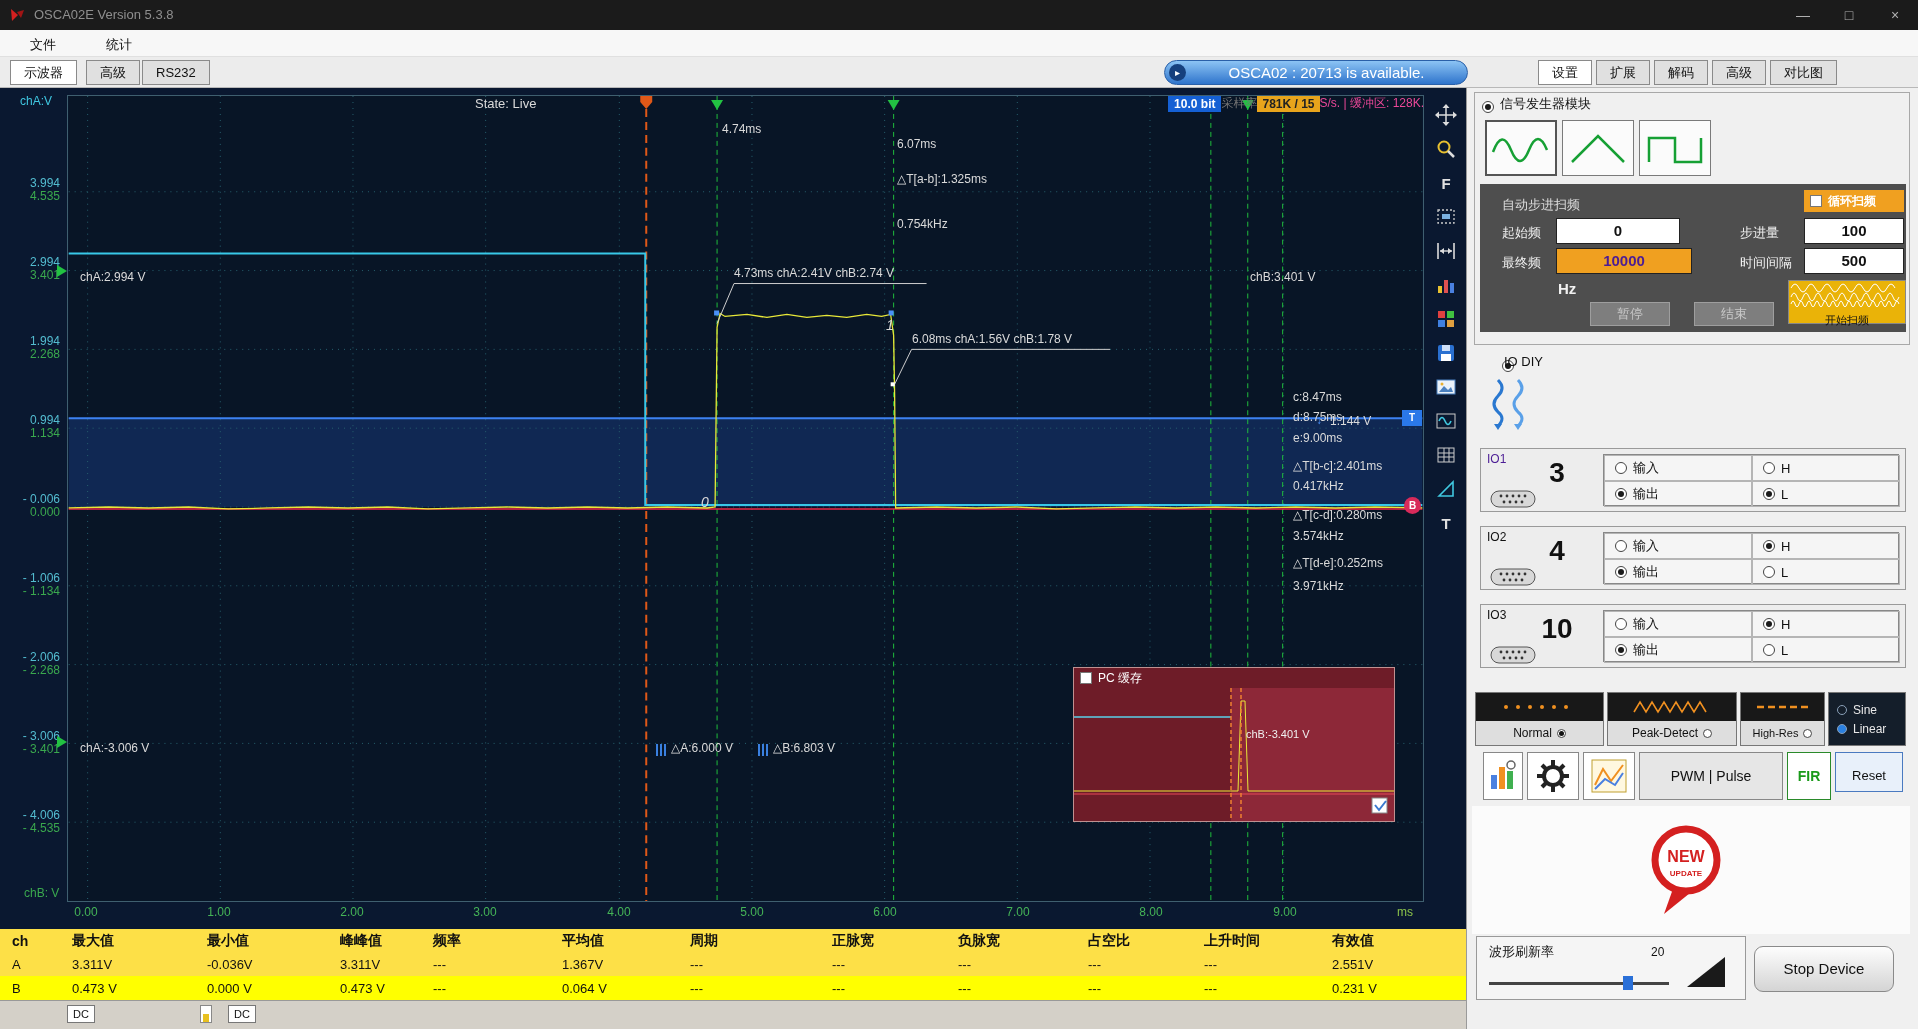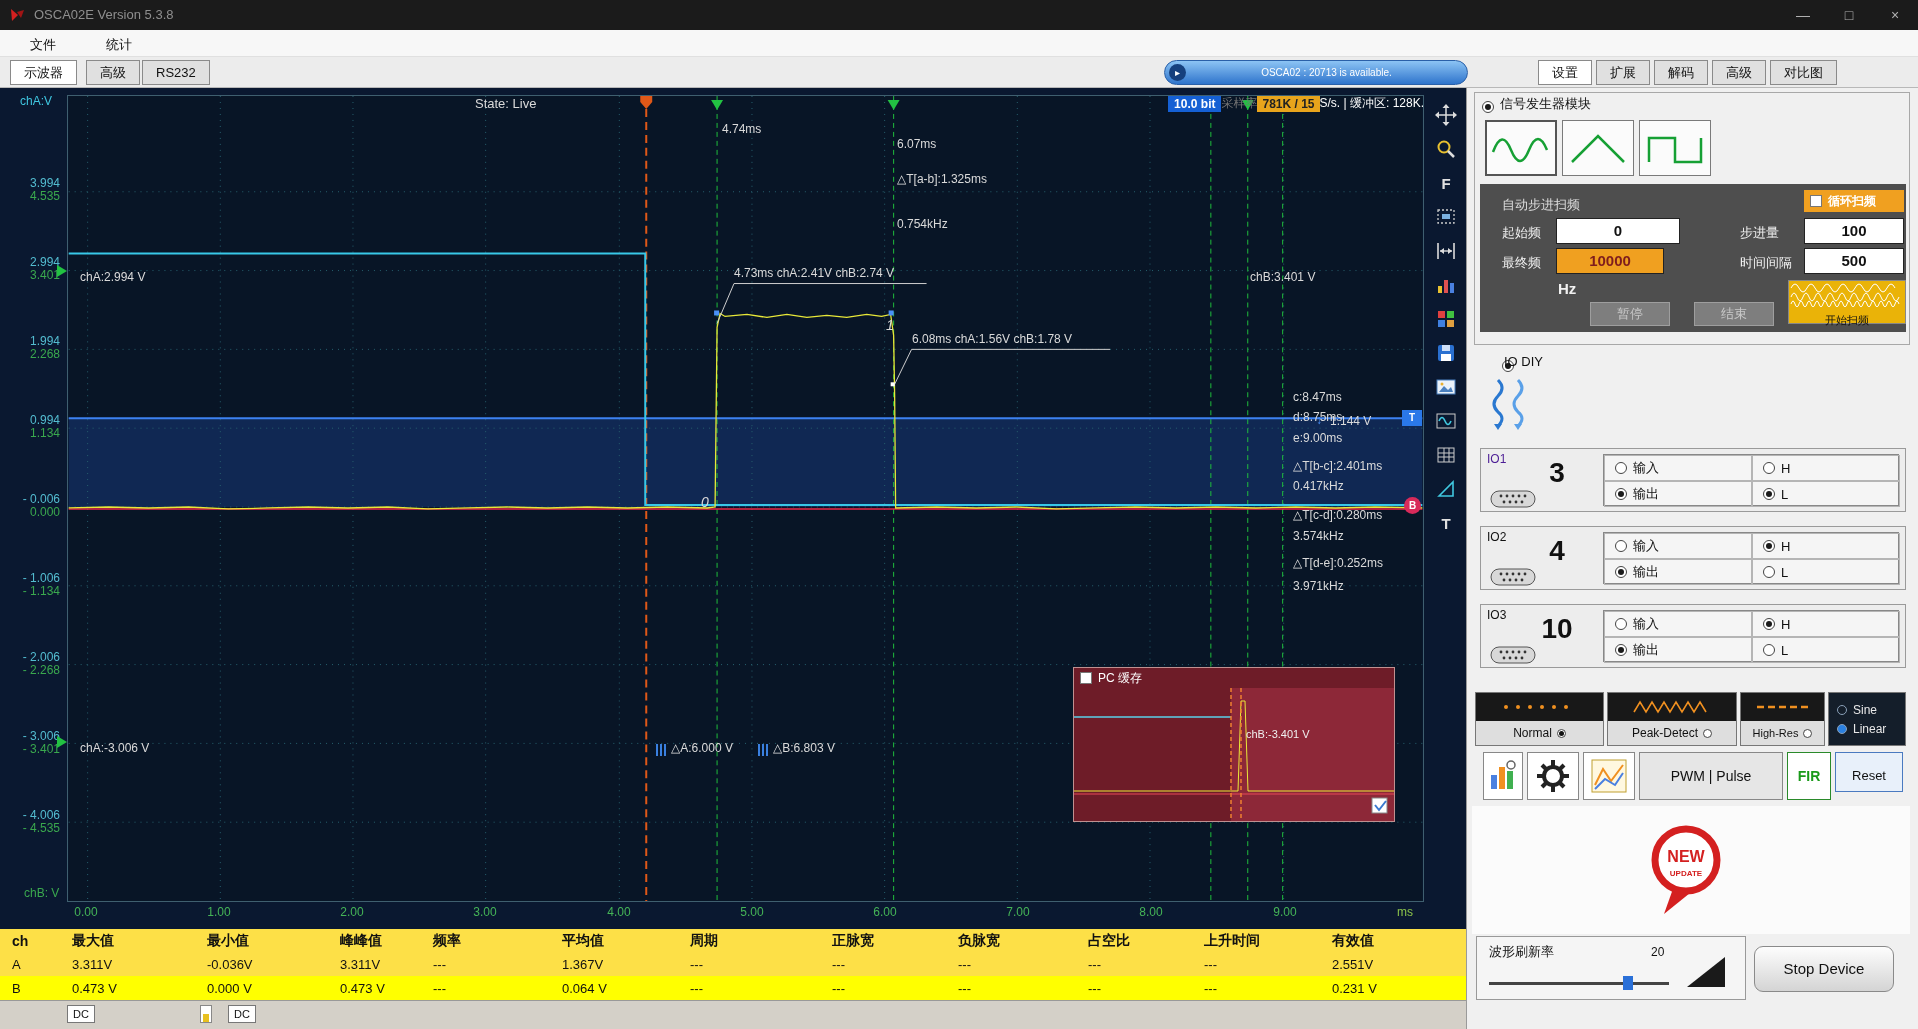--- a/index.html
+++ b/index.html
@@ -79,33 +79,33 @@
 
     <span class="tab" style="left:1596px">扩展</span>
     <span class="tab" style="left:1654px">解码</span>
     <span class="tab" style="left:1712px">高级</span>
     <span class="tab" style="left:1770px">对比图</span>
   </div>
 
   
   <div class="abs" style="left:1164px;top:60px;width:304px;height:25px;border-radius:13px;background:linear-gradient(180deg,#8cc4f4,#2f74cc);border:1px solid #2a60a8;display:flex;align-items:center;z-index:8">
     <span style="width:17px;height:17px;border-radius:50%;background:#16407e;color:#fff;font-size:10px;text-align:center;line-height:17px;margin-left:4px">▸</span>
-    <span style="flex:1;text-align:center;color:#fff;font-size:10px">OSCA02 : 20713 is available.</span>
+    <span style="flex:1;text-align:center;color:#fff;font-size:15px">OSCA02 : 20713 is available.</span>
   </div>
 
   
   <div class="scopebg"></div>
 
   
   <span class="ann" style="left:475px;top:96px;font-size:13px">State: Live</span>
   <div class="abs" style="left:1090px;top:95px;width:334px;display:flex;gap:0;align-items:center;justify-content:flex-end;z-index:5">
     <span style="background:#1560d4;color:#fff;font-size:12px;font-weight:bold;padding:1px 6px">10.0 bit</span>
     <span style="color:#737373;font-size:12px">采样率</span>
     <span style="background:#e8a41c;color:#222;font-size:12px;font-weight:bold;padding:1px 5px">781K / 15</span>
-    <span style="color:#ffffff;font-size:12px">S/s. | 缓冲区: 128K.</span>
+    <span style="color:#ec4899;font-size:12px">S/s. | 缓冲区: 128K.</span>
   </div>
 
   
   <span class="ann" style="left:20px;top:94px;color:#3fc6e0">chA:V</span>
   <div class="yl" style="top:177px">
       <span class="a">3.994</span>
       <span class="b">4.535</span>
     </div>
   <div class="yl" style="top:256px">
       <span class="a">2.994</span>
@@ -428,21 +428,21 @@
     <span class="swlabel" style="left:22px;top:12px;color:#dcdcdc">自动步进扫频</span>
     <div style="position:absolute;left:324px;top:6px;width:100px;height:22px;background:#f0a020;display:flex;align-items:center;gap:6px;padding-left:6px">
       <span class="cb"></span>
       <span style="color:#fff;font-size:12px;font-weight:bold">循环扫频</span>
     </div>
     <span class="swlabel" style="left:22px;top:40px">起始频</span>
     <div class="swinput" style="left:76px;top:34px;width:124px;height:26px;line-height:24px">0</div>
     <span class="swlabel" style="left:260px;top:40px">步进量</span>
     <div class="swinput" style="left:324px;top:34px;width:100px;height:26px;line-height:24px">100</div>
     <span class="swlabel" style="left:22px;top:70px">最终频</span>
-    <div class="swinput" style="left:76px;top:64px;width:108px;height:26px;line-height:24px;background:#f0a020;color:#7f1d1d">10000</div>
+    <div class="swinput" style="left:76px;top:64px;width:136px;height:26px;line-height:24px;background:#f0a020;color:#4c1d95">10000</div>
     <span class="swlabel" style="left:260px;top:70px">时间间隔</span>
     <div class="swinput" style="left:324px;top:64px;width:100px;height:26px;line-height:24px">500</div>
     <span class="swlabel" style="left:78px;top:96px;font-weight:bold;font-size:15px">Hz</span>
     <div class="swbtn" style="left:110px;top:118px;width:80px;height:24px;line-height:22px">暂停</div>
     <div class="swbtn" style="left:214px;top:118px;width:80px;height:24px;line-height:22px">结束</div>
     <div style="position:absolute;left:308px;top:96px;width:118px;height:44px;background:#eab308;border:1px solid #888">
       <svg width="114" height="26">
         <path d="M2,7 q4,-8 8,0 t8,0 t8,0 t8,0 t8,0 t8,0 t8,0 t8,0 t8,0 t8,0 t8,0 t8,0 t8,0" stroke="#fff" stroke-width="1" fill="none"></path>
         <path d="M2,16 q3,-8 6,0 t6,0 t6,0 t6,0 t6,0 t6,0 t6,0 t6,0 t6,0 t6,0 t6,0 t6,0 t6,0 t6,0 t6,0 t6,0 t6,0 t6,0" stroke="#fff" stroke-width="1" fill="none"></path>
         <path d="M2,23 q2,-6 4,0 t4,0 t4,0 t4,0 t4,0 t4,0 t4,0 t4,0 t4,0 t4,0 t4,0 t4,0 t4,0 t4,0 t4,0 t4,0 t4,0 t4,0 t4,0 t4,0 t4,0 t4,0 t4,0 t4,0 t4,0 t4,0 t4,0" stroke="#fff" stroke-width="1" fill="none"></path>

